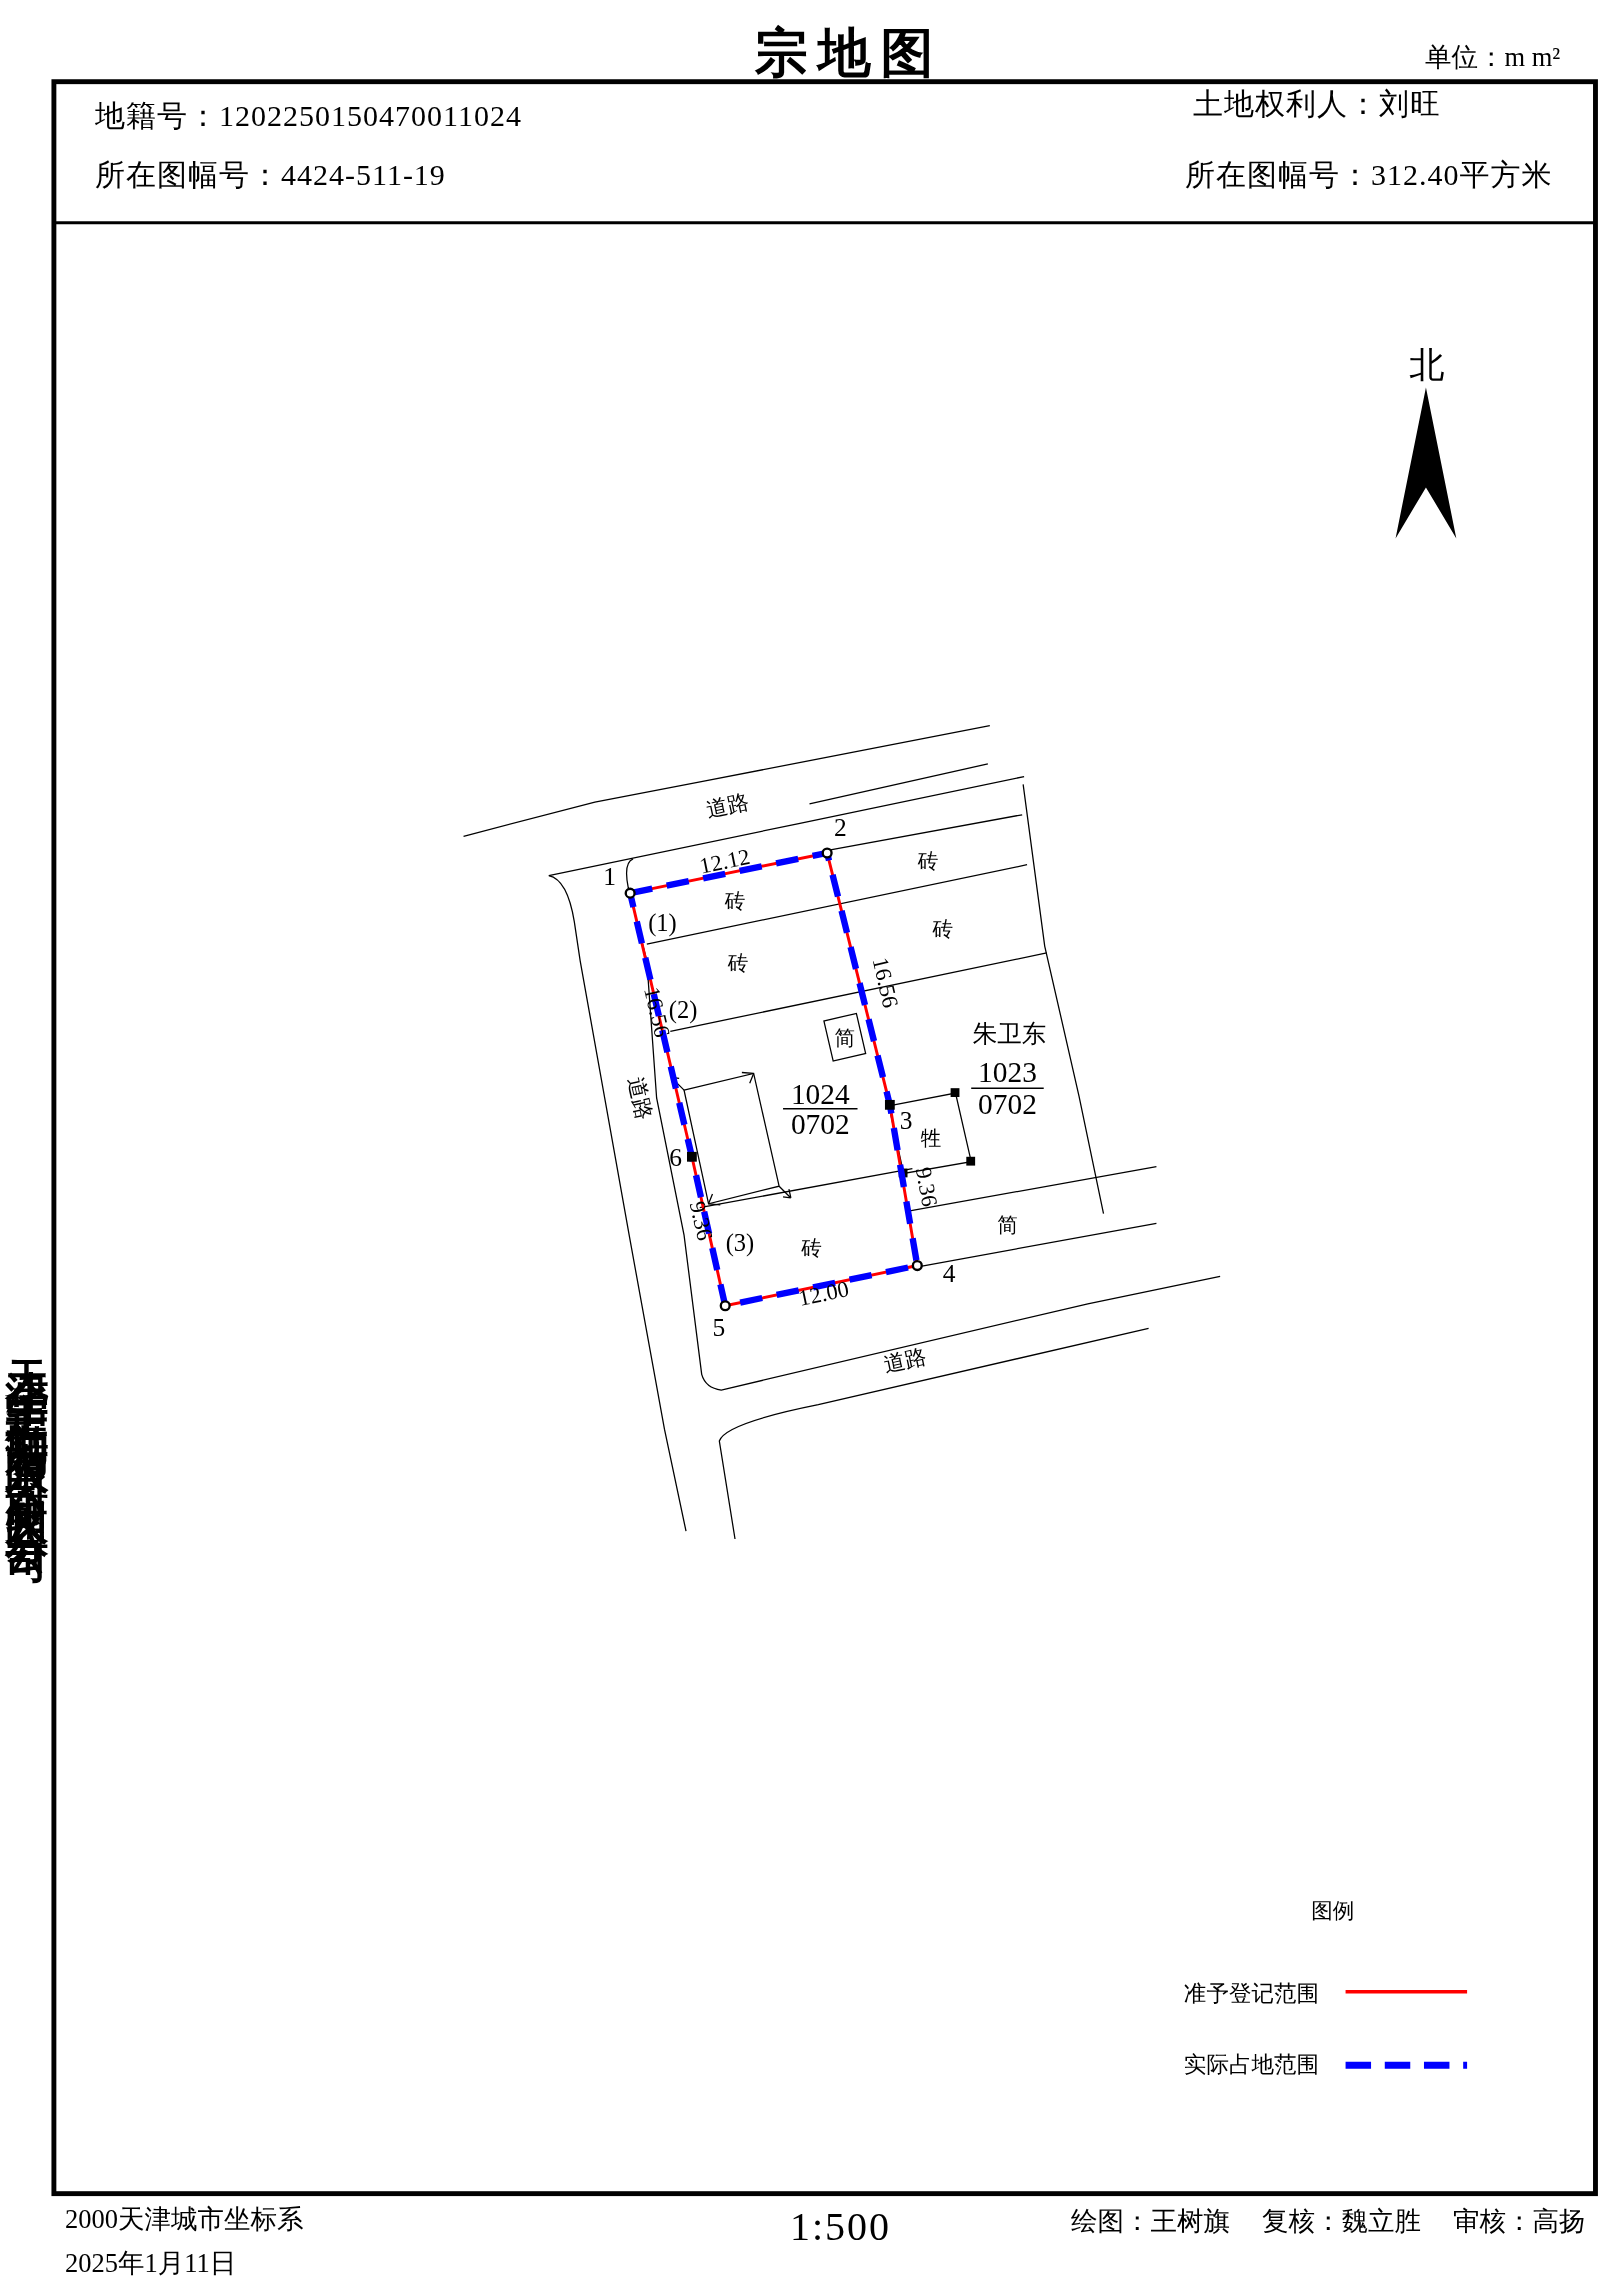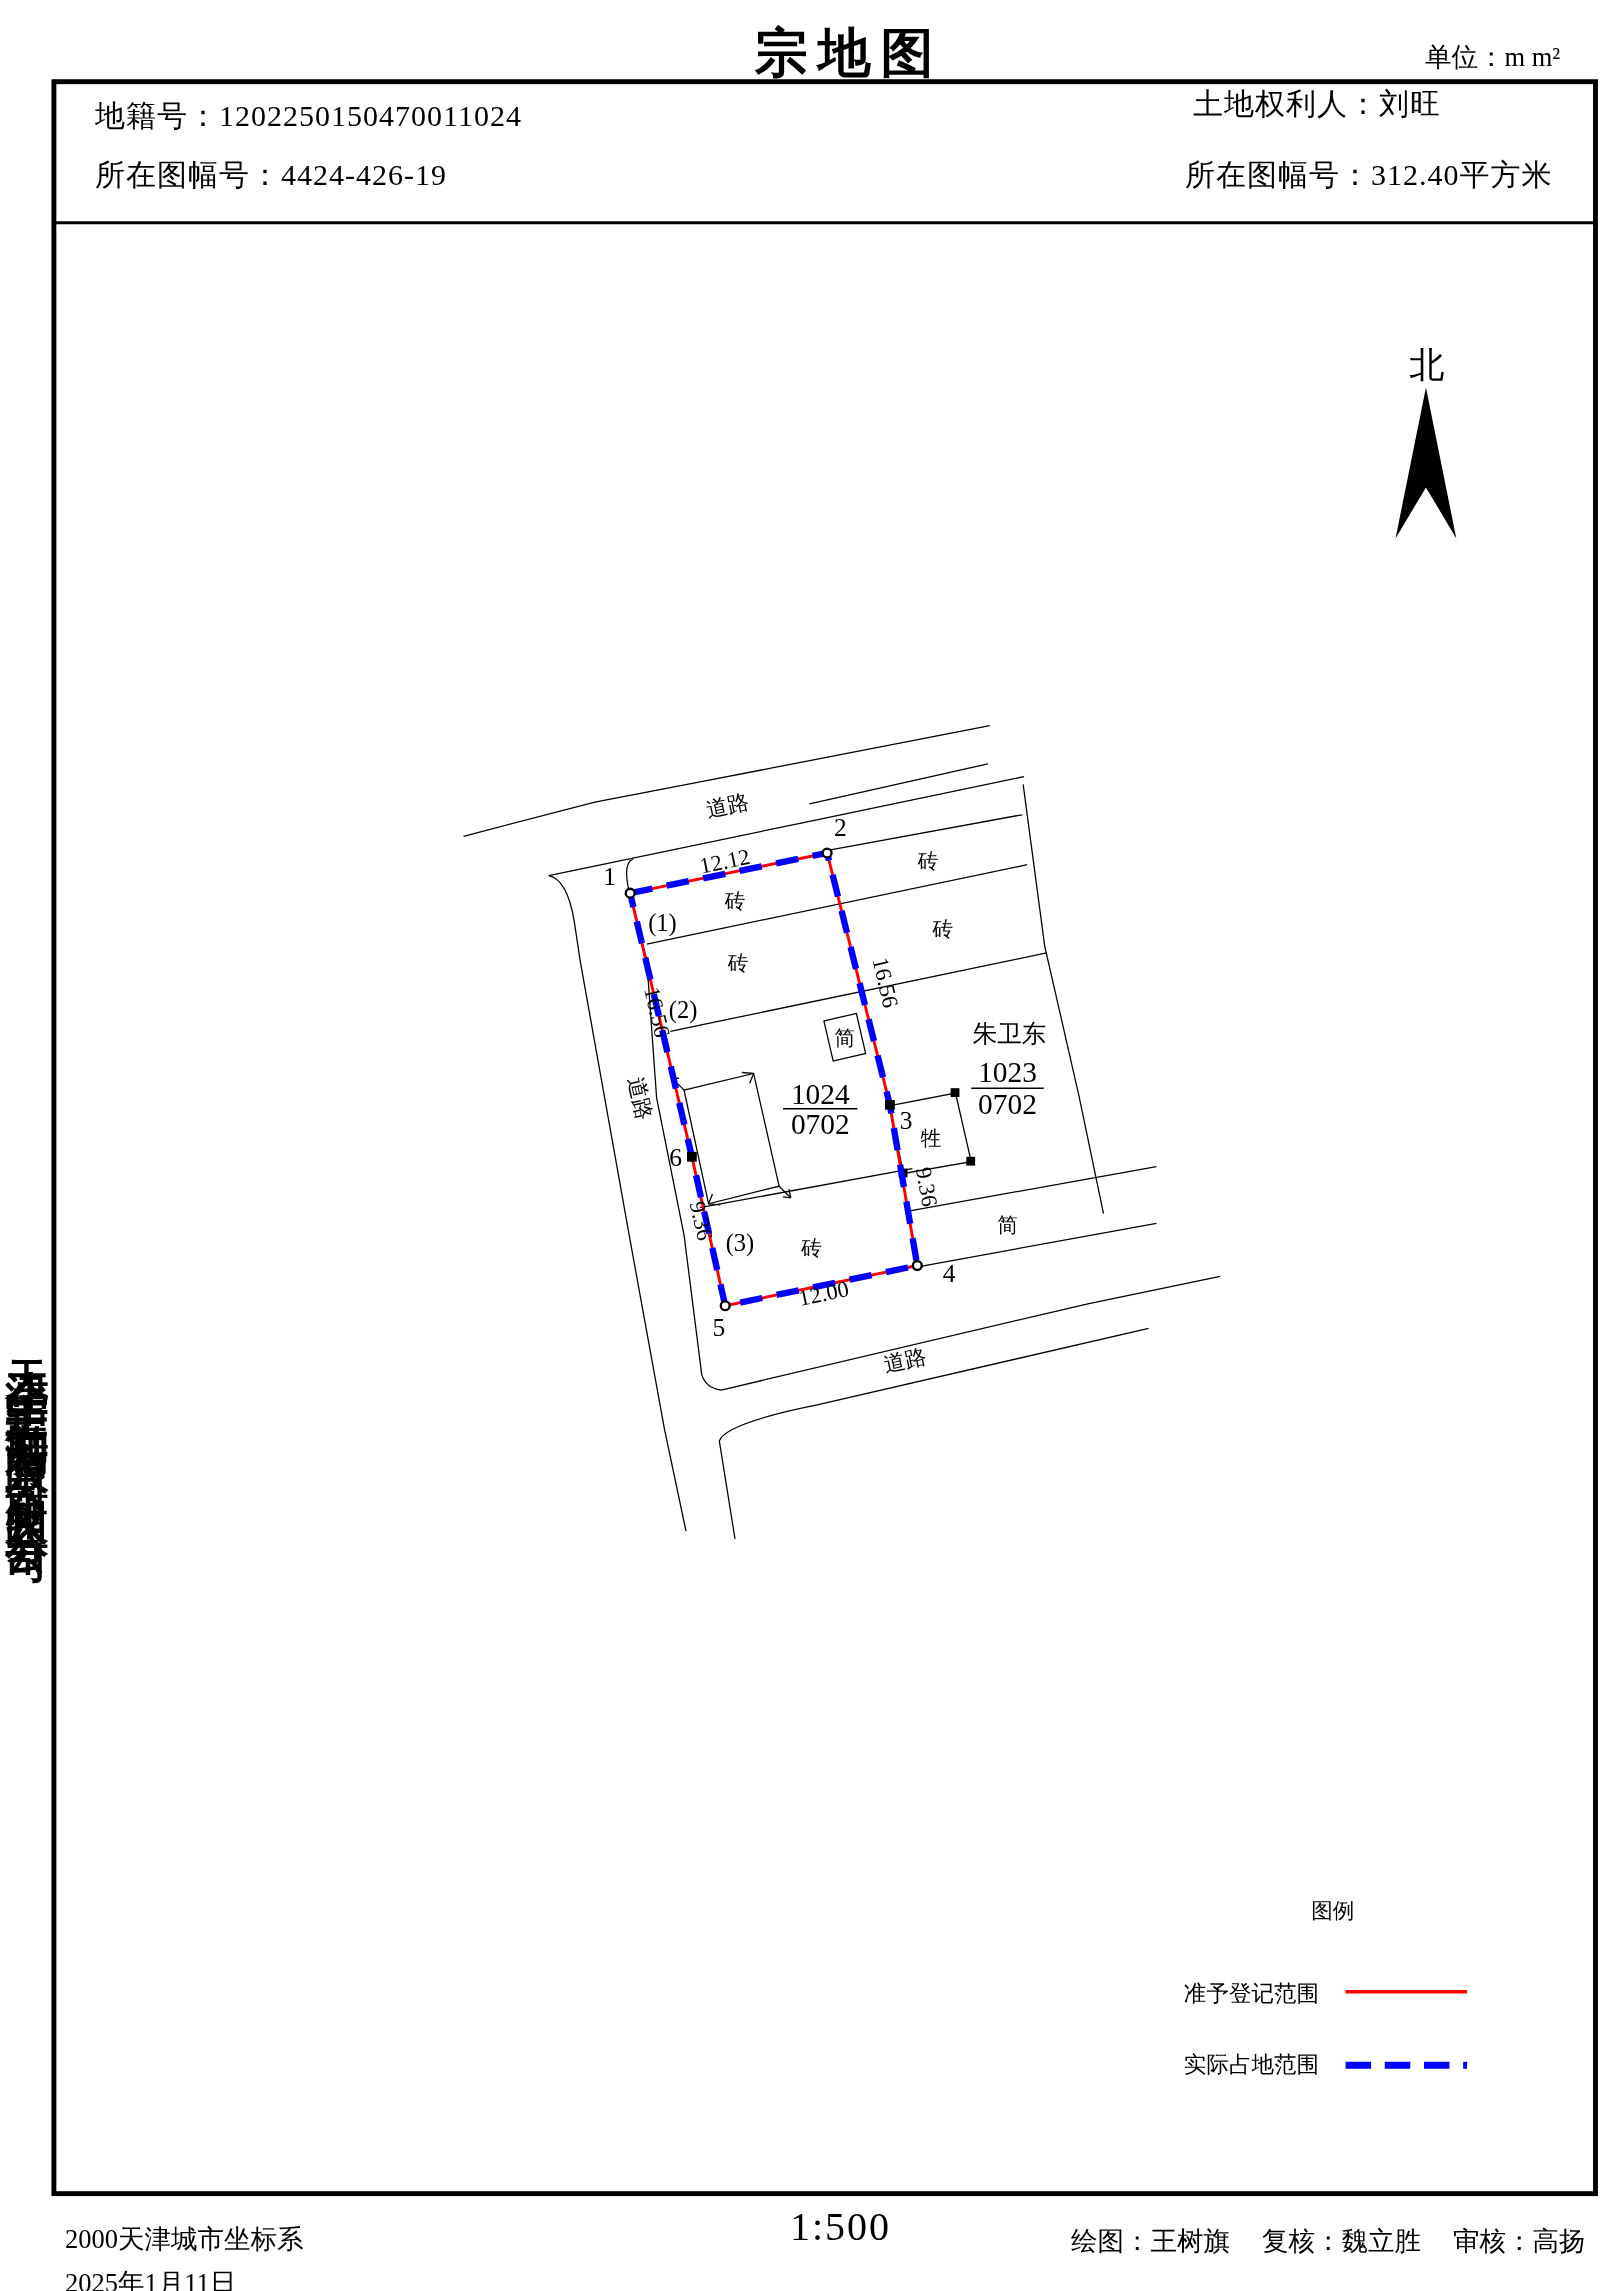--- a/index.html
+++ b/index.html
@@ -2,35 +2,35 @@
 <html><head>
 <meta charset="utf-8">
 <style>
   html,body{margin:0;padding:0;background:#ffffff;}
   body{width:1619px;height:2292px;position:relative;font-family:"Liberation Serif",serif;color:#000;}
   .abs{position:absolute;}
   .hdr-text{font-size:30px;letter-spacing:1px;white-space:nowrap;}
   .title{font-size:53px;font-weight:600;letter-spacing:9.8px;white-space:nowrap;font-family:Liberation Serif, serif;}
   .unit{font-size:26.5px;white-space:nowrap;}
   .company{writing-mode:vertical-rl;text-orientation:upright;font-size:43px;font-weight:600;letter-spacing:10.8px;line-height:1;white-space:nowrap;}
-  .foot{font-size:26.5px;white-space:nowrap;margin-top:20px;}
+  .foot{font-size:26.5px;white-space:nowrap;}
   .scale{font-size:40px;letter-spacing:2px;}
   svg text{font-family:"Liberation Serif",serif;fill:#000;}
   .thin{stroke:#000;stroke-width:1.3;fill:none;}
   .dimtxt{font-size:23px;}
   .maptxt{font-size:21px;}
 </style>
 </head>
 <body>
 
 <div class="abs title" style="left:755px;top:17.6px;">宗地图</div>
 <div class="abs unit" style="left:1407px;top:39px;margin-left:18px;">单位：m  m²</div>
 
 <div class="abs hdr-text" style="left:95px;top:96px;"><span>地籍号：</span><span>1202250150470011024</span></div>
-<div class="abs hdr-text" style="left:95px;top:155px;"><span>所在图幅号：</span><span>4424-426-19</span></div>
+<div class="abs hdr-text" style="left:95px;top:155px;"><span>所在图幅号：</span><span>4424-511-19</span></div>
 <div class="abs hdr-text" style="left:1193px;top:84px;"><span>土地权利人：</span><span>刘旺</span></div>
 <div class="abs hdr-text" style="left:1185px;top:155px;"><span>所在图幅号：</span><span>312.40平方米</span></div>
 
 <div class="abs company" style="left:5.9px;top:1325px;">天津华宇工程勘测有限公司蓟州区分公司</div>
 
 <div class="abs foot" style="left:65px;top:2201px;">2000天津城市坐标系</div>
 <div class="abs foot" style="left:65px;top:2245px;">2025年1月11日</div>
 <div class="abs scale" style="left:790px;top:2203px;">1:500</div>
 <div class="abs foot" style="left:1071px;top:2203px;">绘图：王树旗</div>
 <div class="abs foot" style="left:1262px;top:2203px;">复核：魏立胜</div>

